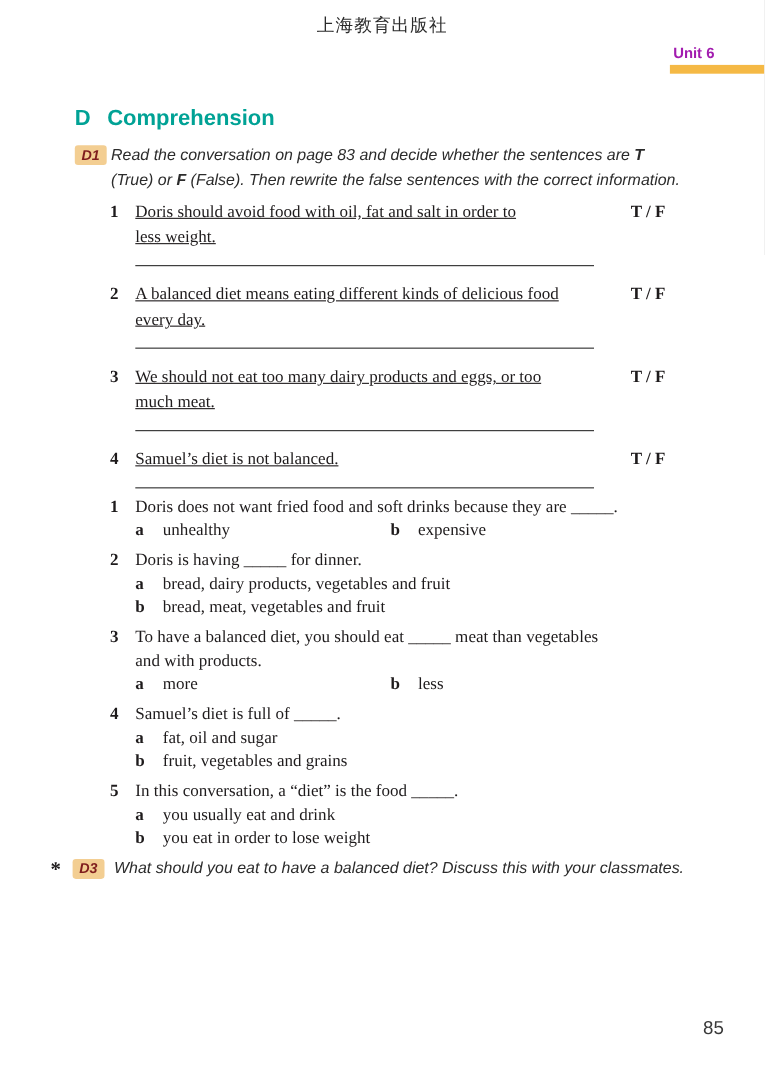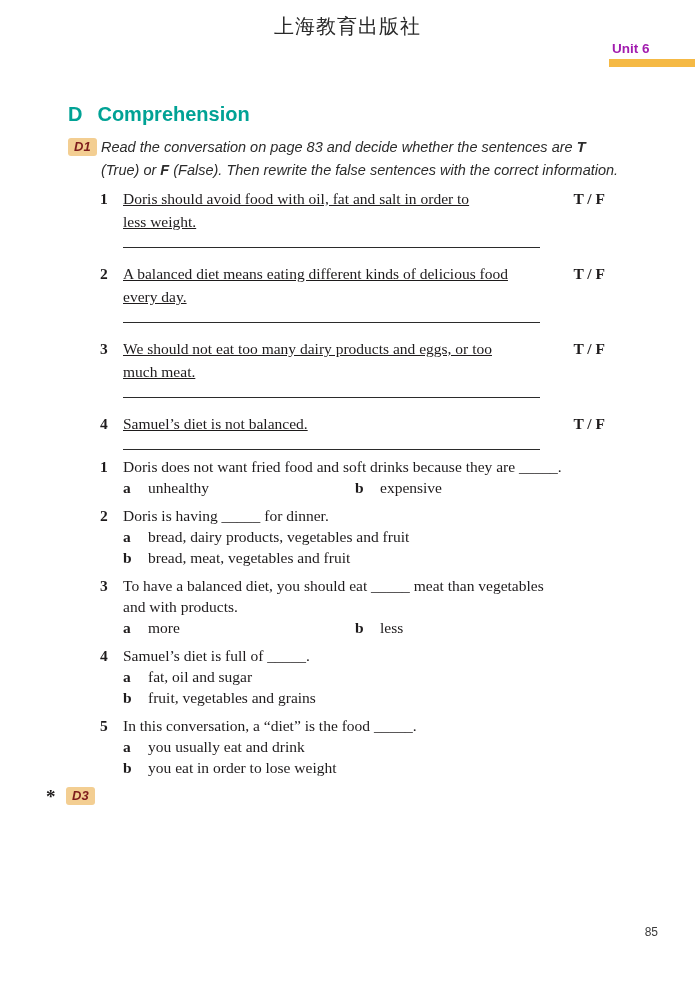--- a/index.html
+++ b/index.html
@@ -1,21 +1,21 @@
 <!DOCTYPE html>
 <html><head>
 <meta charset="utf-8">
 <style>
   html,body{margin:0;padding:0;background:#e8e8e8;}
   .page{
     width:695px;height:983px;position:relative;background:#ffffff;
     margin:0 auto;overflow:hidden;
     font-family:"Liberation Serif",serif;color:#1e1b1c;
   }
-  .publisher{padding-top:13px;text-align:center;font-size:20px;color:#2a2a2a;letter-spacing:1px;}
+  .publisher{padding-top:13px;text-align:center;font-size:16px;color:#2a2a2a;letter-spacing:1px;}
   .unit-block{position:absolute;top:41px;left:609px;width:86px;}
   .unit-label{display:block;padding-left:3px;font-family:"Liberation Sans",sans-serif;font-size:13.5px;font-weight:700;color:#a21caf;}
   .unit-bar{width:86px;height:8px;background:#f5b945;margin-top:3px;}
   .sec-head{margin:63px 0 0 68px;display:flex;gap:15px;align-items:baseline;
     font-family:"Liberation Sans",sans-serif;font-weight:700;font-size:20px;color:#00a295;line-height:23px;}
   .badge{
     display:inline-block;background:#f3ce92;color:#7f1d1d;
     font-family:"Liberation Sans",sans-serif;font-style:italic;font-weight:700;
     font-size:13px;line-height:15px;padding:1px 6px 2px;border-radius:3px;white-space:nowrap;
   }
@@ -41,21 +41,21 @@
   .opts-row{display:flex;}
   .opts-row .opt:first-child{width:232px;flex:0 0 auto;}
   .opt{display:flex;line-height:21px;}
   .opt-letter{width:25px;font-weight:700;flex:0 0 auto;}
   .d3{display:flex;margin:8px 0 0 46px;align-items:flex-start;
     font-family:"Liberation Sans",sans-serif;font-style:italic;font-size:14.5px;line-height:21px;color:#2c2c2c;}
   .d3-star{font-family:"Liberation Serif",serif;font-style:normal;font-weight:700;font-size:19px;
     width:20px;color:#1e1b1c;line-height:21px;}
   .d3 .badge{margin-right:9px;margin-top:1px;}
   .pageno{position:absolute;top:925px;right:37px;font-family:"Liberation Sans",sans-serif;
-    font-size:12px;color:#3a3a3a;}
+    font-size:17px;color:#3a3a3a;}
 </style>
 </head>
 <body>
 
 <div class="page">
 
   <div class="publisher">上海教育出版社</div>
 
   <div class="unit-block">
     <span class="unit-label">Unit 6</span>
@@ -204,17 +204,18 @@
       <span class="opt">
         <span class="opt-letter">b</span>
         <span>you eat in order to lose weight</span>
       </span>
     </div>
   </div>
 
   <div class="d3">
     <span class="d3-star">*</span>
     <span class="badge">D3</span>
+    <span>What should you eat to have a balanced diet? Discuss this with your classmates.</span>
   </div>
 
   <div class="pageno">85</div>
 
 </div>
 
 </body></html>

